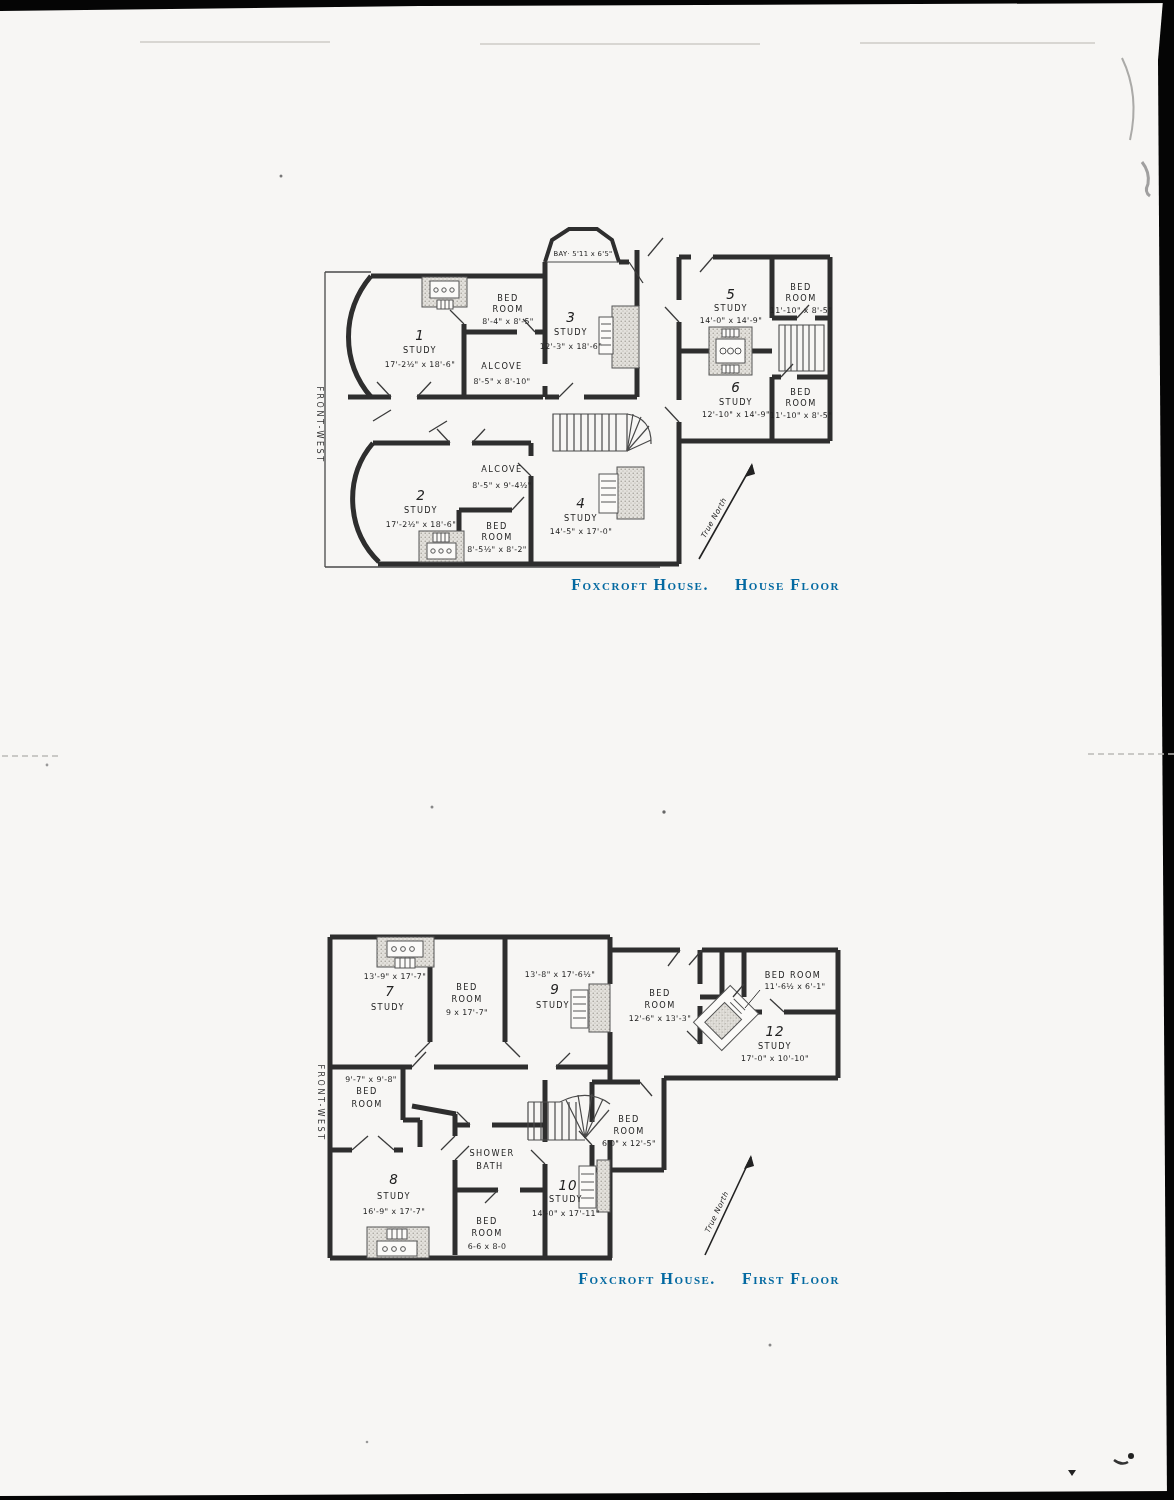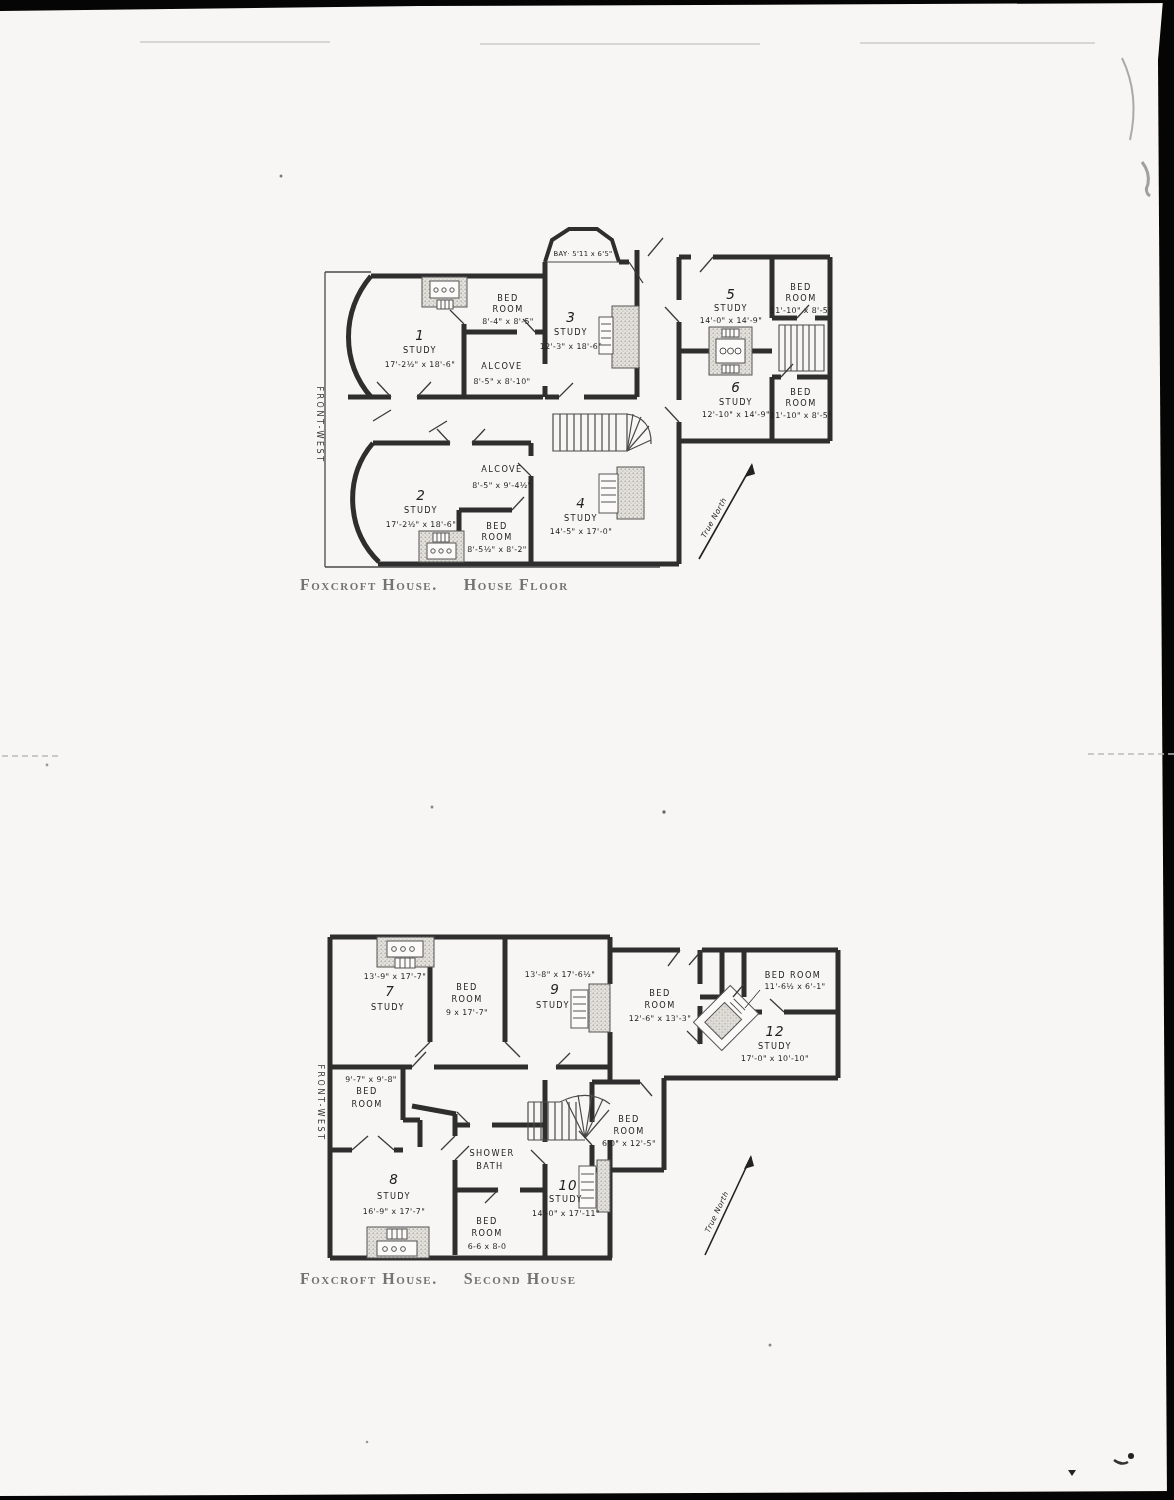--- a/index.html
+++ b/index.html
@@ -12,24 +12,24 @@
   }
   .edge{position:absolute;background:#050505;}
   .edge-top{left:0;top:0;width:1174px;height:12px;
     clip-path:polygon(0 0,1174px 0,1174px 3px,420px 6px,0 11px);}
   .edge-right{right:0;top:0;width:20px;height:1500px;
     clip-path:polygon(9px 0,20px 0,20px 1500px,13px 1500px,4px 60px);}
   .edge-bottom{left:0;bottom:0;width:1174px;height:14px;
     clip-path:polygon(0 14px,1174px 14px,1174px 5px,0 10px);}
   .smudge{position:absolute;pointer-events:none;}
   .fig-caption{
-    position:absolute;display:flex;justify-content:flex-start;gap:26px;
+    position:absolute;display:flex;justify-content:flex-end;gap:26px;
     font-family:"Liberation Serif","DejaVu Serif",serif;
     font-variant:small-caps;font-weight:600;
-    font-size:16px;letter-spacing:1.5px;color:#737373;
+    font-size:16px;letter-spacing:1.5px;color:#0369a1;
   }
   svg{position:absolute;}
   svg text{fill:#222;}
   .lbl{font-size:8.2px;letter-spacing:1.4px;}
   .dim{font-size:7.8px;letter-spacing:0.4px;}
   .num{font-size:13.5px;font-style:italic;letter-spacing:1px;}
   .north-lbl{font-size:7.5px;font-style:italic;letter-spacing:0.5px;}
   .front-lbl{font-size:8px;letter-spacing:2.5px;fill:#333;}
   .bay-lbl{font-size:6.8px;letter-spacing:0.3px;}
 </style>
@@ -382,16 +382,16 @@
       <text class="dim" x="566" y="1216">14'-0" x 17'-11"</text>
 
       <text class="lbl" x="629" y="1122">BED</text>
       <text class="lbl" x="629" y="1134">ROOM</text>
       <text class="dim" x="629" y="1146">6'0" x 12'-5"</text>
     </g>
   </svg>
 
   <div class="fig-caption" style="left:300px;top:1270px;width:540px;">
     <span>Foxcroft House.</span>
-    <span>Second House</span>
+    <span>First Floor</span>
   </div>
 
 </div>
 
 </body></html>

